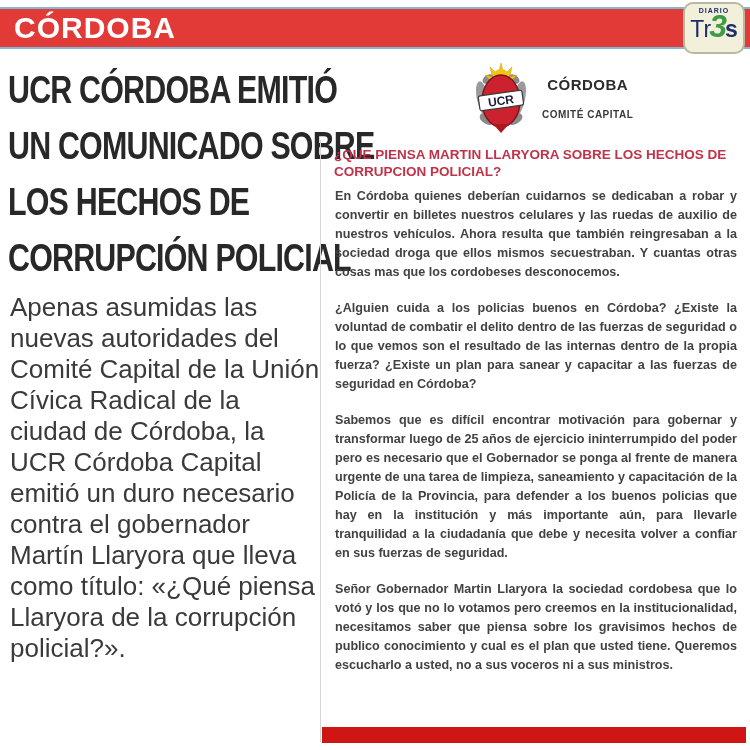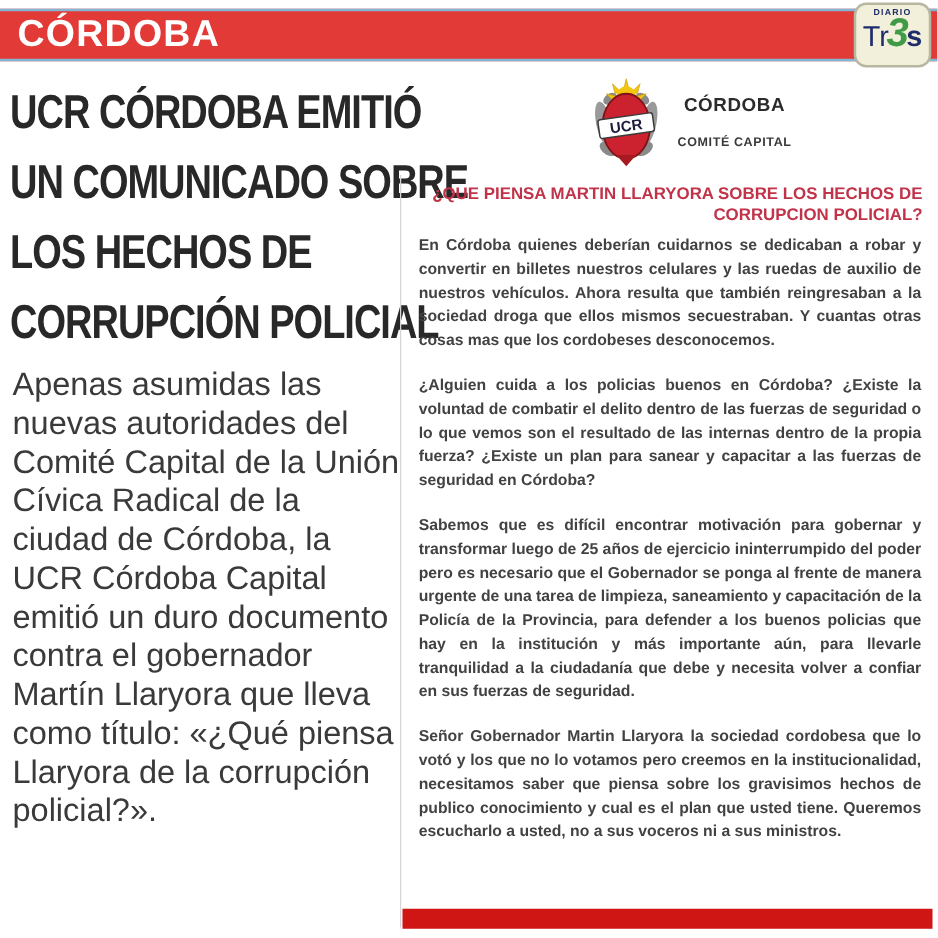--- a/index.html
+++ b/index.html
@@ -52,21 +52,21 @@
   .org {
     position:absolute; left:474px; top:60px; width:230px; height:76px;
     display:flex; align-items:center; gap:14px;
   }
   .org-name { text-align:center; }
   .org-name .n1 { font-size:15px; font-weight:bold; color:#2b2b2b; letter-spacing:0.5px; }
   .org-name .n2 { font-size:10px; font-weight:bold; color:#3a3a3a; letter-spacing:0.5px; margin-top:16px; }
 
   .doc-heading {
     position:absolute; left:334px; top:146px; width:404px;
-    text-align:right; color:#c03349; font-weight:bold;
+    text-align:left; color:#c03349; font-weight:bold;
     font-size:13.5px; line-height:17px;
   }
   .doc-body { position:absolute; left:335px; top:187px; width:402px; }
   .doc-body p {
     font-size:12.6px; line-height:19px; color:#424242;
     text-align:justify; margin:0 0 17px 0;font-weight:bold;
   }
   .bottom-bar {
     position:absolute; left:322px; top:727px; width:424px; height:16px;
     background:#d01515;
@@ -84,21 +84,21 @@
   <div class="brand-word"><span class="p1">Tr</span><span class="p2">3</span><span class="p3">s</span></div>
 </div>
 
 <div class="headline">
   <div class="hl-line">UCR CÓRDOBA EMITIÓ</div>
   <div class="hl-line">UN COMUNICADO SOBRE</div>
   <div class="hl-line">LOS HECHOS DE</div>
   <div class="hl-line">CORRUPCIÓN POLICIAL</div>
 </div>
 
-<div class="intro">Apenas asumidas las nuevas autoridades del Comité Capital de la Unión Cívica Radical de la ciudad de Córdoba, la UCR Córdoba Capital emitió un duro documento contra el gobernador Martín Llaryora que lleva como título: «¿Qué piensa Llaryora de la corrupción policial?».</div>
+<div class="intro">Apenas asumidas las nuevas autoridades del Comité Capital de la Unión Cívica Radical de la ciudad de Córdoba, la UCR Córdoba Capital emitió un duro necesario contra el gobernador Martín Llaryora que lleva como título: «¿Qué piensa Llaryora de la corrupción policial?».</div>
 
 <div class="doc-border"></div>
 
 <div class="org">
   <svg width="54" height="74" viewBox="0 0 54 74">
 
     <ellipse cx="9" cy="38" rx="6" ry="18" fill="#9a9a9a" transform="rotate(-12 9 38)"></ellipse>
     <ellipse cx="45" cy="38" rx="6" ry="18" fill="#9a9a9a" transform="rotate(12 45 38)"></ellipse>
     <ellipse cx="13" cy="58" rx="8" ry="5" fill="#8a8a8a" transform="rotate(30 13 58)"></ellipse>
     <ellipse cx="41" cy="58" rx="8" ry="5" fill="#8a8a8a" transform="rotate(-30 41 58)"></ellipse>

